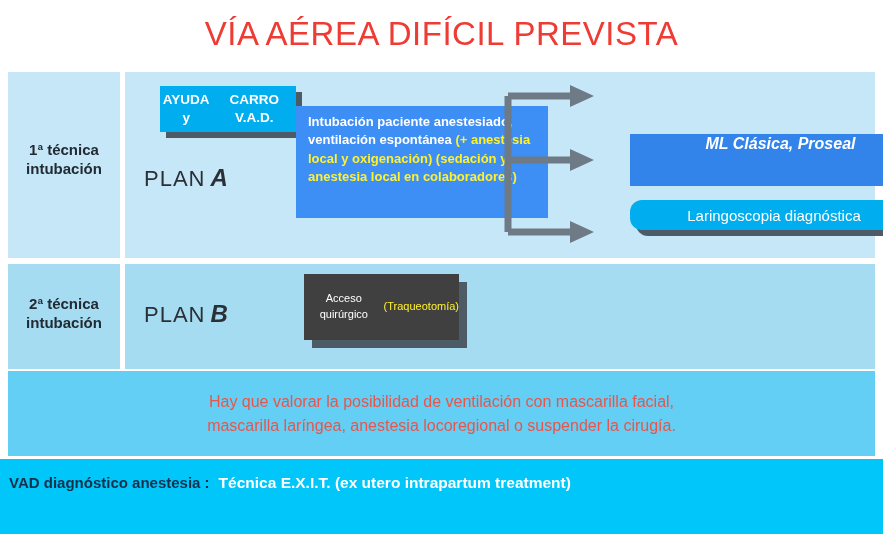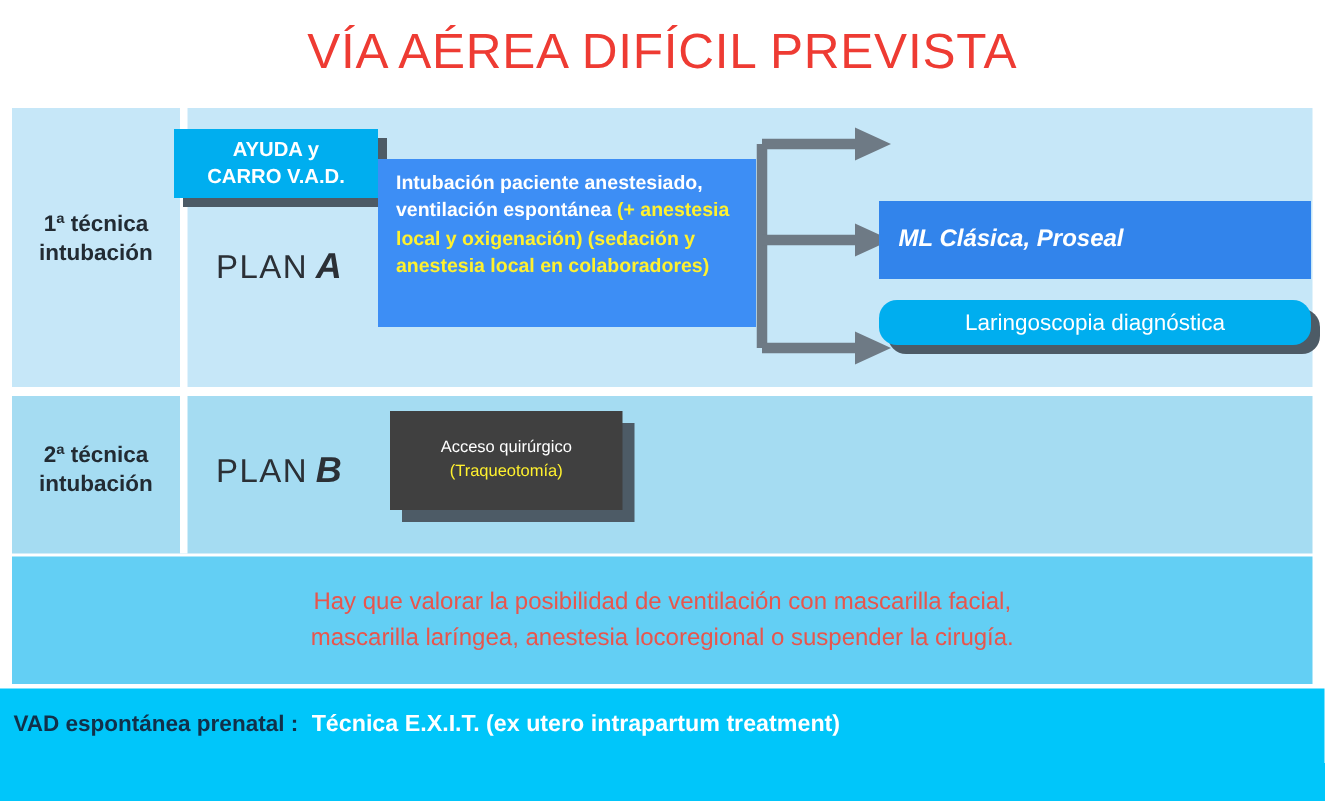--- a/index.html
+++ b/index.html
@@ -79,26 +79,27 @@
   .plan-label .plan-word { font-weight: 300; letter-spacing: 1px; }
   .plan-label .plan-letter { font-weight: bold; font-style: italic; margin-left: 5px; font-size: 24px; }
   #plan-a-label { left: 136px; top: 92px; }
   #plan-b-label { left: 136px; top: 228px; }
 
   
   .flow-box {
     position: absolute;
     box-sizing: border-box;
     display: flex;
-    flex-direction: column;
+    flex-direction: row;
     align-items: center;
     justify-content: center;
     color: #ffffff;
     text-align: center;
     box-shadow: 7px 7px 0 0 #4d5b66;
+    margin-left: 44px;
   }
 
   
   #box-ayuda {
     left: 108px; top: 14px;
     width: 136px; height: 46px;
     background: #00AEEF;
     font-size: 13.5px;
     font-weight: bold;
     line-height: 1.35;
@@ -284,15 +285,15 @@
     <div class="hl-yellow">(Traqueotomía)</div>
   </div>
 </div>
 
 <div id="warning-band">
   <div class="warn-line">Hay que valorar la posibilidad de ventilación con mascarilla facial,</div>
   <div class="warn-line">mascarilla laríngea, anestesia locoregional o suspender la cirugía.</div>
 </div>
 
 <div id="footer-bar">
-  <div id="footer-label">VAD espontánea prenatal :</div>
+  <div id="footer-label">VAD diagnóstico anestesia :</div>
   <div id="footer-value">Técnica E.X.I.T. (ex utero intrapartum treatment)</div>
 </div>
 
 </body></html>

